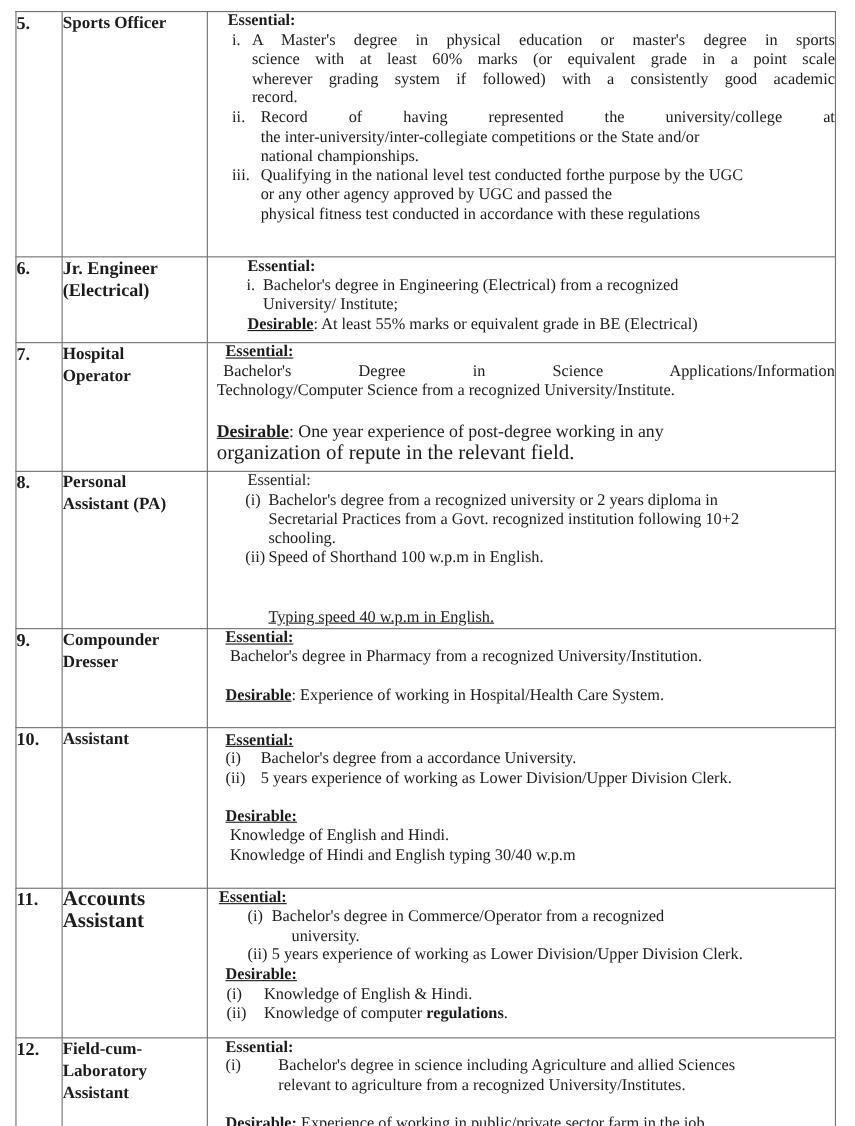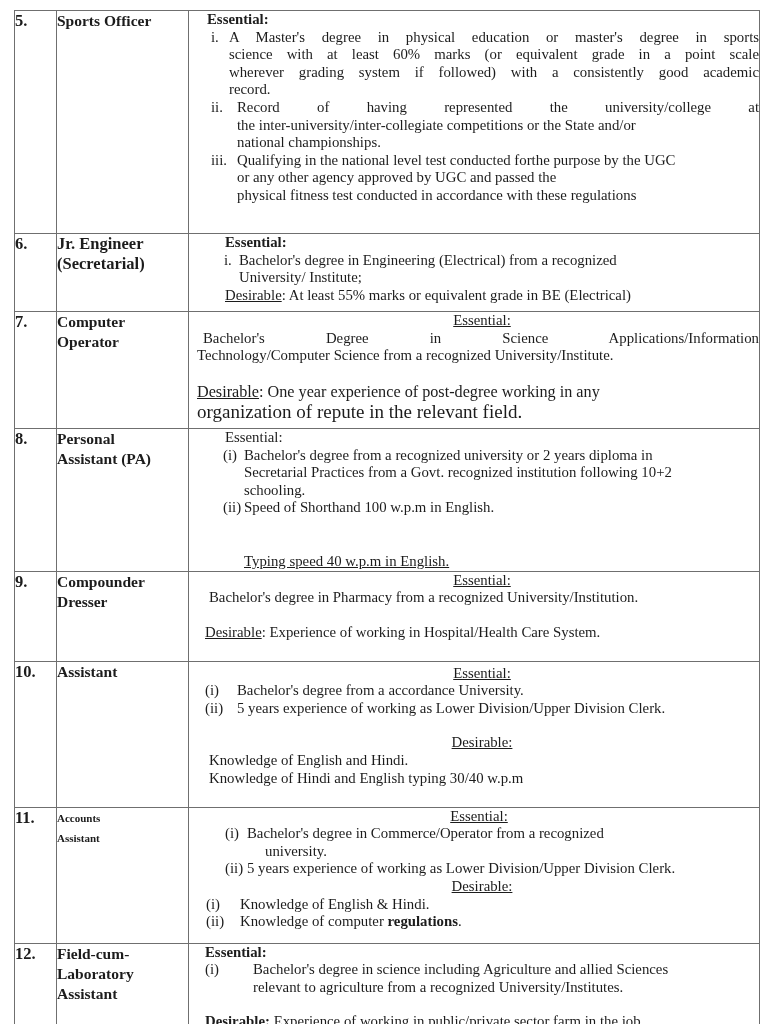--- a/index.html
+++ b/index.html
@@ -18,21 +18,21 @@
   .col-num { width: 42px; }
   .col-post { width: 132px; }
   .num {
     font-weight: bold; font-size: 16.5px; padding: 2px 0 0 8px; line-height: 20px;
   }
   .post {
     font-weight: bold; font-size: 15.5px; line-height: 20px; padding: 2px 4px 0 8px;
   }
   .qual { font-size: 14.8px; line-height: 17.6px; padding: 1px 8px 0 18px; }
   .head-b { font-weight: bold; }
-  .head-u { font-weight: normal; text-decoration: underline; text-align: center; }
+  .head-u { font-weight: bold; text-decoration: underline; }
   .item { display: flex; }
   .item .mk { flex: 0 0 auto; }
   .item .tx { flex: 1 1 auto; }
   .justify { text-align: justify; text-align-last: justify; }
   .gap { height: 17px; }
   .u { text-decoration: underline; margin-top: 36px; }
   .b { font-weight: bold; }
 </style>
 </head>
 <body>
@@ -75,39 +75,39 @@
           <div>physical fitness test conducted in accordance with these regulations</div>
         </span>
       </div>
     </td>
   </tr>
 
   <tr style="height:78px">
     <td class="num">6.</td>
     <td class="post" style="font-size:16.5px">
       <div>Jr. Engineer</div>
-      <div>(Secretarial)</div>
+      <div>(Electrical)</div>
     </td>
     <td class="qual" style="padding-left:36px">
       <div class="head-b">Essential:</div>
       <div class="item" style="margin-left:-1px">
         <span class="mk" style="width:15px">i.</span>
         <span class="tx">
           <div>Bachelor's degree in Engineering (Electrical) from a recognized</div>
           <div>University/ Institute;</div>
         </span>
       </div>
       <div><span class="head-u">Desirable</span><span>: At least 55% marks or equivalent grade in BE (Electrical)</span></div>
     </td>
   </tr>
 
   <tr style="height:117px">
     <td class="num">7.</td>
     <td class="post">
-      <div>Computer</div>
+      <div>Hospital</div>
       <div>Operator</div>
     </td>
     <td class="qual" style="padding-left:8px">
       <div class="head-u" style="padding-left:8px">Essential:</div>
       <div class="justify" style="padding-left:6px">Bachelor's Degree in Science Applications/Information</div>
       <div>Technology/Computer Science from a recognized University/Institute.</div>
       <div class="gap"></div>
       <div class="big" style="font-size:16.2px; line-height:20px"><span class="head-u">Desirable</span><span>: One year experience of post-degree working in any</span></div>
       <div style="font-size:19px; line-height:20px">organization of repute in the relevant field.</div>
     </td>
@@ -168,21 +168,21 @@
       </div>
       <div class="gap"></div>
       <div class="head-u">Desirable:</div>
       <div style="padding-left:4px">Knowledge of English and Hindi.</div>
       <div style="padding-left:4px">Knowledge of Hindi and English typing 30/40 w.p.m</div>
     </td>
   </tr>
 
   <tr style="height:136px">
     <td class="num">11.</td>
-    <td class="post" style="font-size:11px">
+    <td class="post" style="font-size:19px">
       <div>Accounts</div>
       <div>Assistant</div>
     </td>
     <td class="qual" style="padding-left:10px">
       <div class="head-u">Essential:</div>
       <div class="item" style="padding-left:26px">
         <span class="mk" style="width:22px">(i)</span>
         <span class="tx">
           <div>Bachelor's degree in Commerce/Operator from a recognized</div>
           <div style="padding-left:18px">university.</div>

